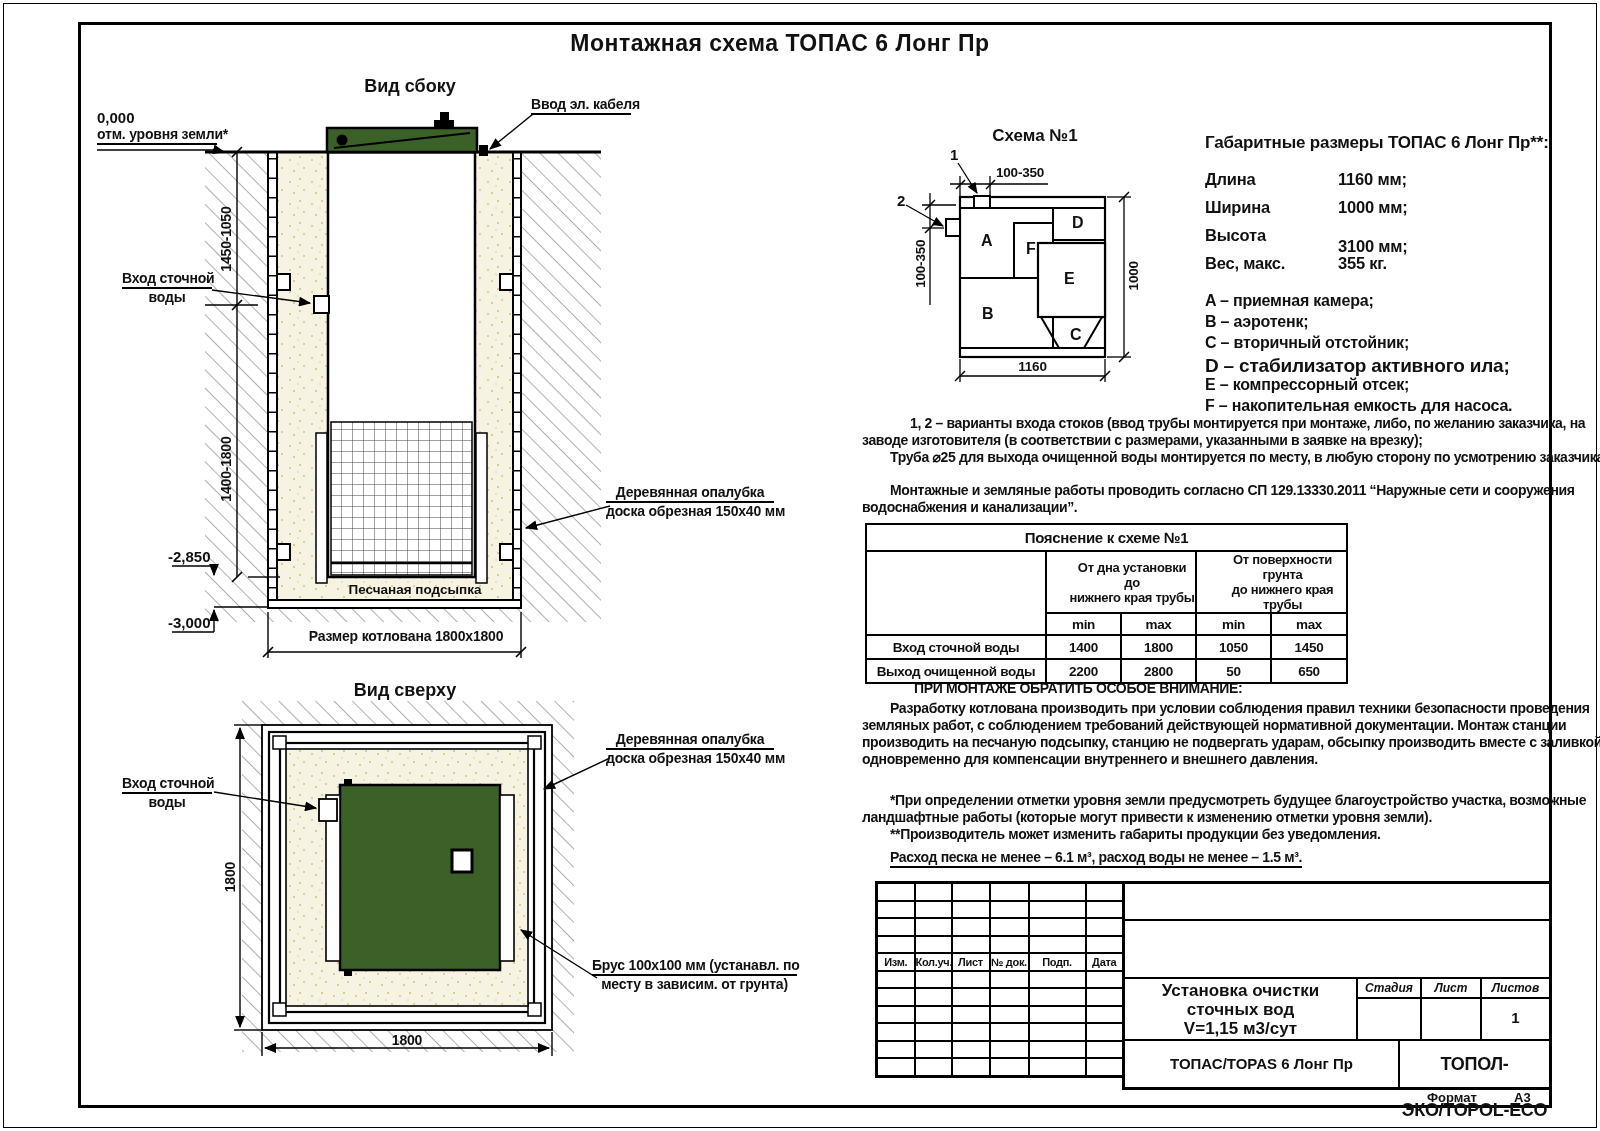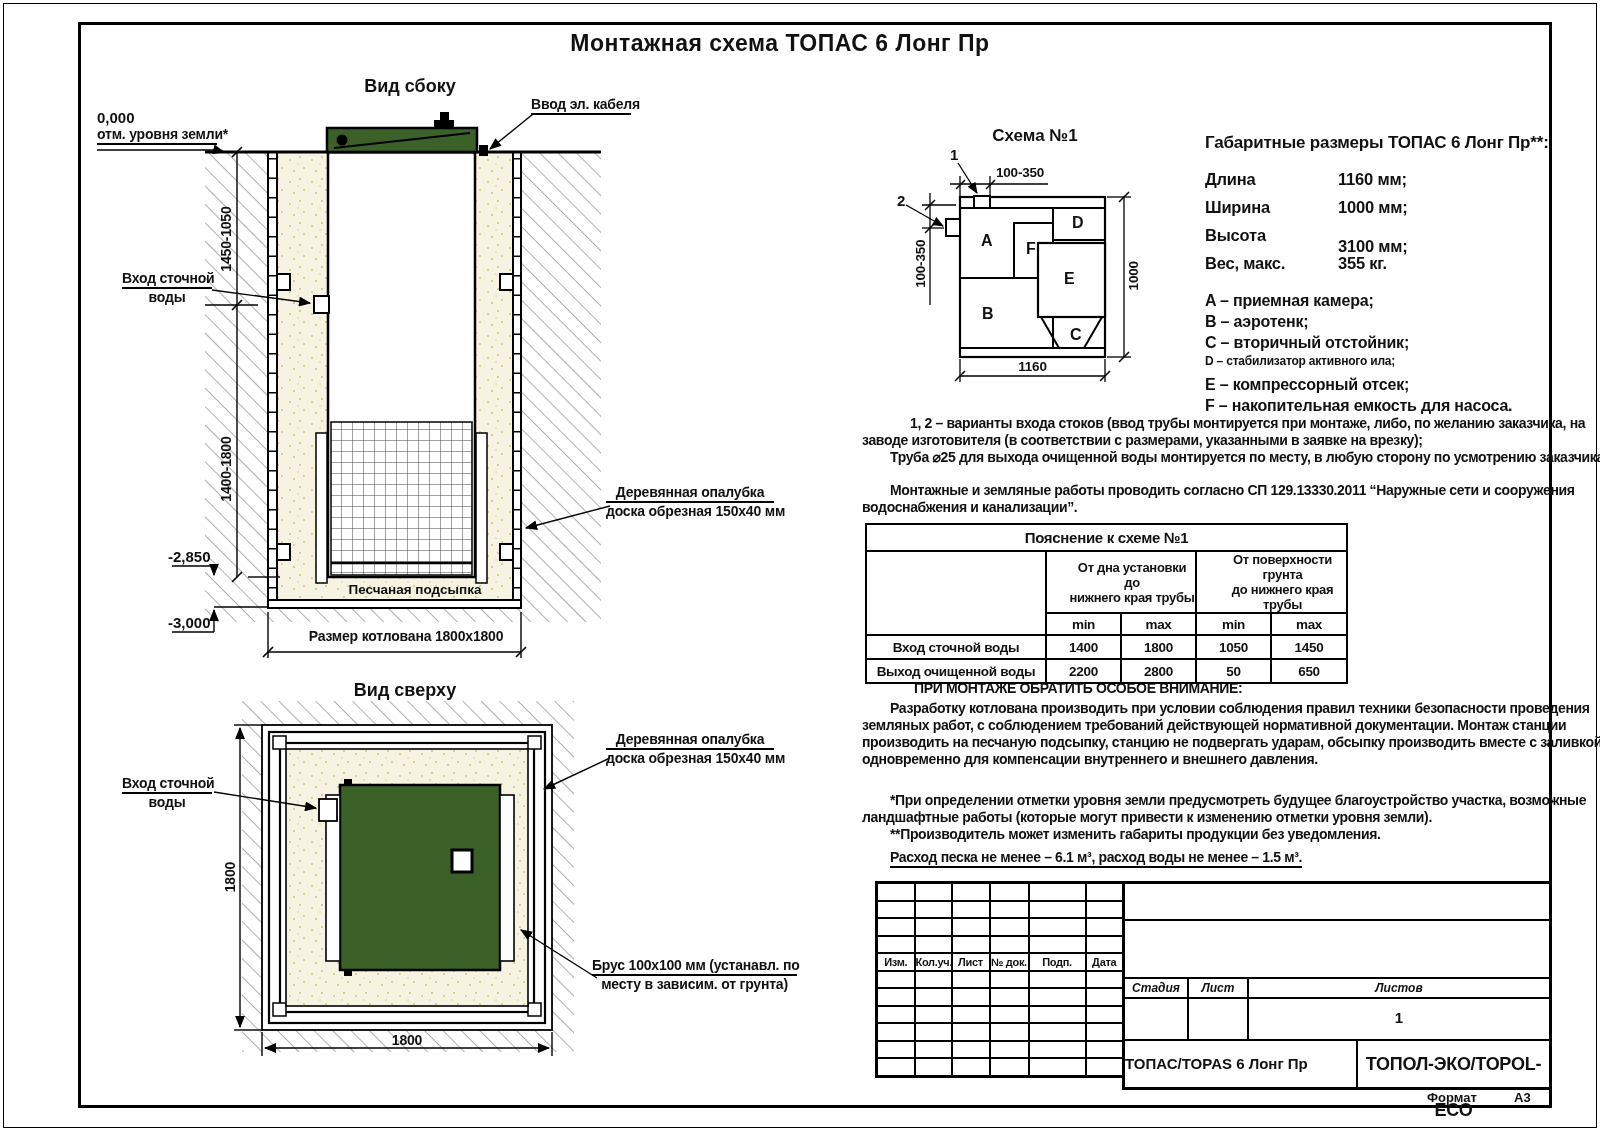--- a/index.html
+++ b/index.html
@@ -41,21 +41,21 @@
   .stage-head{height:20px;border-bottom:2px solid #000;display:flex;box-sizing:border-box;font-style:italic;}
   .stage-head div,.stage-vals div{font-size:12px;font-weight:bold;text-align:center;box-sizing:border-box;}
   .sh-c1{width:64px;border-right:2px solid #000;line-height:18px;}
   .sh-c2{width:60px;border-right:2px solid #000;line-height:18px;}
   .sh-c3{flex:1;line-height:18px;}
   .stage-vals{flex:1;display:flex;}
   .sv-c1{width:64px;border-right:2px solid #000;}
   .sv-c2{width:60px;border-right:2px solid #000;}
   .sv-c3{flex:1;font-size:15px !important;line-height:38px;}
   .tbr-bottom{height:46px;display:flex;}
-  .tbr-b-left{width:233px;border-right:2px solid #000;box-sizing:border-box;text-align:left;
+  .tbr-b-left{width:275px;border-right:2px solid #000;box-sizing:border-box;text-align:center;
       font-size:15px;font-weight:bold;line-height:46px;}
   .tbr-b-right{flex:1;text-align:center;font-size:18px;font-weight:bold;line-height:46px;letter-spacing:-0.3px;}
 </style>
 </head>
 <body>
 
 <div class="sheet">
   <div class="outerline"></div>
   <div class="frame"></div>
 
@@ -256,21 +256,21 @@
   <div class="t spec" style="left:1338px;top:170px;">1160 мм;</div>
   <div class="t spec" style="left:1205px;top:198px;">Ширина</div>
   <div class="t spec" style="left:1338px;top:198px;">1000 мм;</div>
   <div class="t spec" style="left:1205px;top:226px;">Высота</div>
   <div class="t spec" style="left:1338px;top:226px;margin-top:11px;">3100 мм;</div>
   <div class="t spec" style="left:1205px;top:254px;">Вес, макс.</div>
   <div class="t spec" style="left:1338px;top:254px;">355 кг.</div>
   <div class="t spec" style="left:1205px;top:292px;font-size:16px;">A – приемная камера;</div>
   <div class="t spec" style="left:1205px;top:313px;font-size:16px;">B – аэротенк;</div>
   <div class="t spec" style="left:1205px;top:334px;font-size:16px;">C – вторичный отстойник;</div>
-  <div class="t spec" style="left:1205px;top:355px;font-size:12px;text-align:center;">D – стабилизатор активного ила;</div>
+  <div class="t spec" style="left:1205px;top:355px;font-size:19px;text-align:center;">D – стабилизатор активного ила;</div>
   <div class="t spec" style="left:1205px;top:376px;font-size:16px;">E – компрессорный отсек;</div>
   <div class="t spec" style="left:1205px;top:397px;font-size:16px;">F – накопительная емкость для насоса.</div>
 
   <div class="t para" style="left:910px;top:415px;">1, 2 – варианты входа  стоков (ввод трубы монтируется при монтаже, либо, по желанию заказчика, на</div>
   <div class="t para" style="left:862px;top:432px;">заводе изготовителя (в соответствии с размерами, указанными в заявке на врезку);</div>
   <div class="t para" style="left:890px;top:449px;">Труба ⌀25 для выхода очищенной воды монтируется по месту, в любую сторону по усмотрению заказчика.</div>
   <div class="t para" style="left:890px;top:482px;">Монтажные и земляные работы проводить согласно СП 129.13330.2011 “Наружные сети и сооружения</div>
   <div class="t para" style="left:862px;top:499px;">водоснабжения и канализации”.</div>
 
   <div class="t para" style="left:890px;top:680px;padding-left:24px;">ПРИ МОНТАЖЕ ОБРАТИТЬ ОСОБОЕ ВНИМАНИЕ:</div>
@@ -428,20 +428,25 @@
           <td></td>
           <td></td>
         </tr>
   </tbody>
     </table>
 
   <div class="tblock">
     <div class="tbr-top"></div>
     <div class="tbr-mid"></div>
     <div class="tbr-title">
+      <div class="tbr-title-left">
+        <div>Установка очистки</div>
+        <div>сточных вод</div>
+        <div>V=1,15 м3/сут</div>
+      </div>
       <div class="tbr-title-right">
         <div class="stage-head">
           <div class="sh-c1">Стадия</div>
           <div class="sh-c2">Лист</div>
           <div class="sh-c3">Листов</div>
         </div>
         <div class="stage-vals">
           <div class="sv-c1"></div>
           <div class="sv-c2"></div>
           <div class="sv-c3">1</div>

